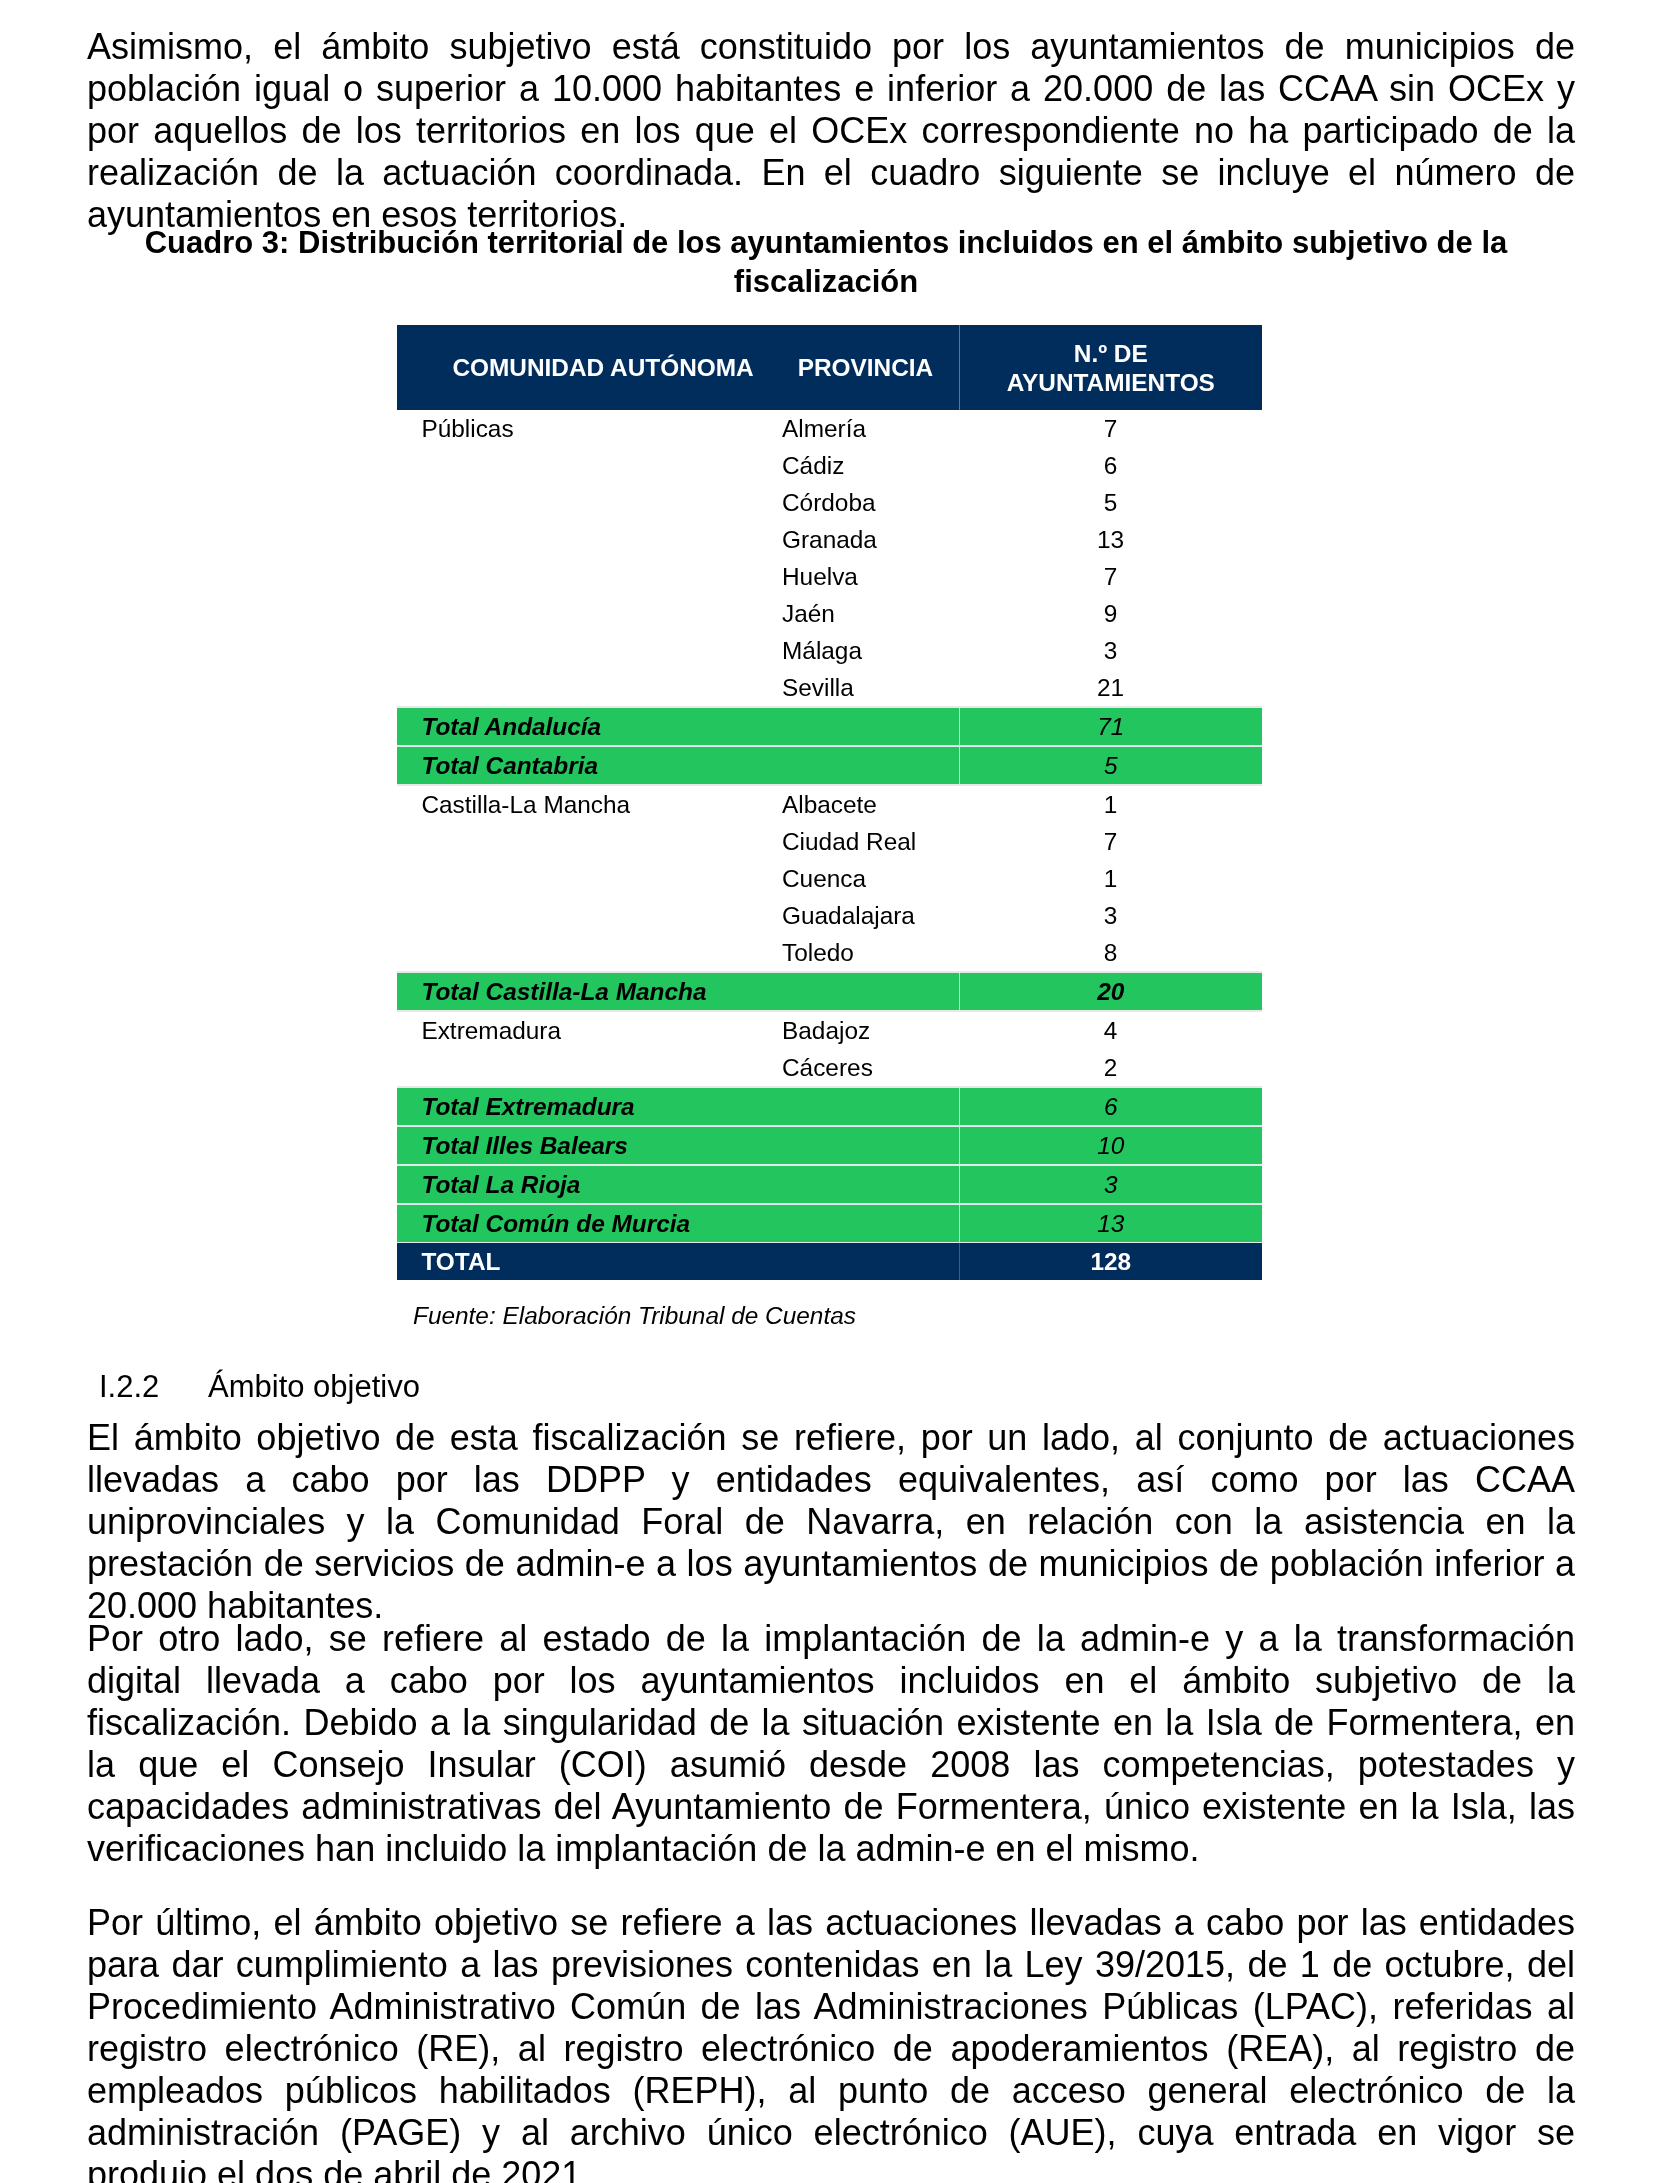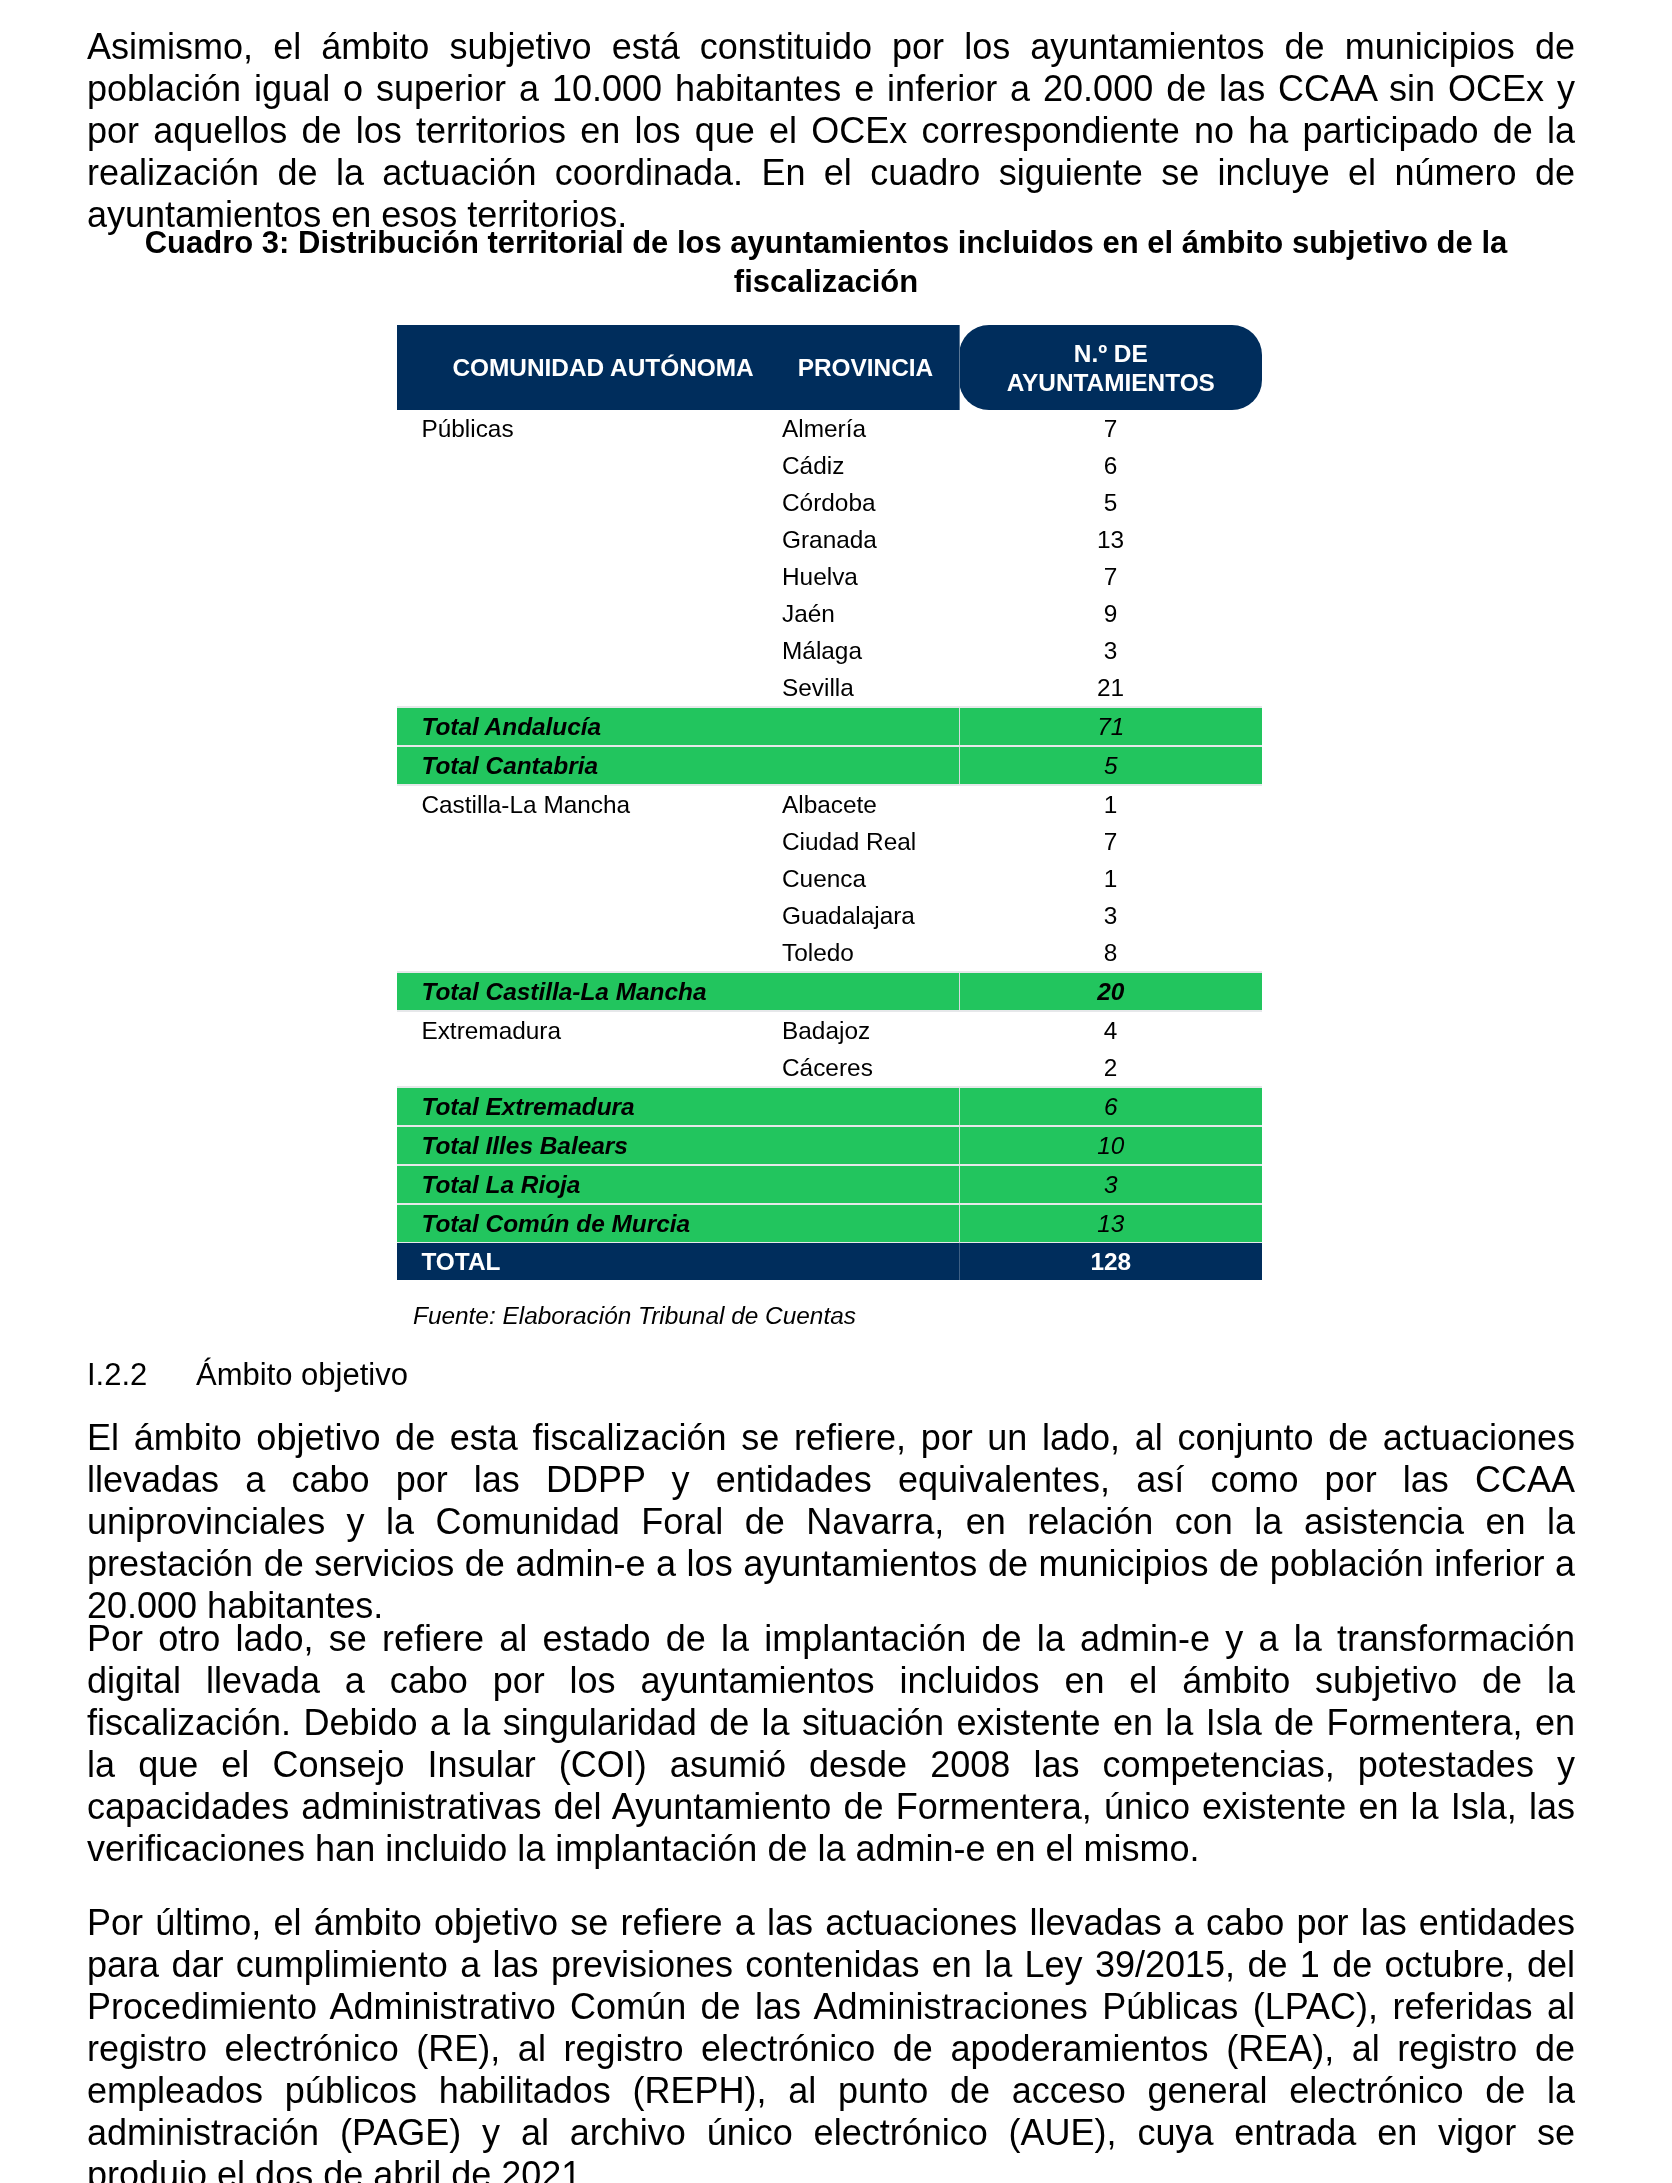--- a/index.html
+++ b/index.html
@@ -22,37 +22,37 @@
   }
   table.t col.c1 { width: 385px; }
   table.t col.c2 { width: 177px; }
   table.t col.c3 { width: 303px; }
   .t thead th {
     background: #002d5c; color: #fff; font-weight: bold; font-size: 24.4px;
     height: 85px; padding: 0 7.9px; line-height: 29px; vertical-align: middle;
   }
   .t thead th.h1 { text-align: center; padding-left: 35px; }
   .t thead th.h2 { text-align: left; padding-left: 15.7px; border-right: 0.8px solid #5a7796; }
-  .t thead th.h3 { text-align: center; border-radius: 30px; }
+  .t thead th.h3 { text-align: center; }
   .t td { height: 37px; padding: 0; line-height: 37px; vertical-align: middle; }
   .t td.c1 { padding-left: 24.4px; }
   .t td.c2 { padding-left: 0; }
   .t td.c3 { text-align: center; }
   .t tr.sub td { background: #22c55e; border-top: 2.4px solid #e6e8ea; font-style: italic; }
   .t tr.sub td.c2 { border-right: 0.8px solid #d6dadc; }
   .t tr.sub td.c1 { font-weight: bold; }
   .t tr.sub td.c3.b { font-weight: bold; }
   .t tr.total td { background: #002d5c; color: #fff; font-weight: bold; border-top: 1.6px solid #e6e8ea; }
   .t tr.total td.c2 { border-right: 0.8px solid #3d5f84; }
   .t tr.after-sub td { border-top: 2.4px solid #e6e8ea; }
   .source {
     position: absolute; left: 397px; top: 1286px; font-size: 24.4px; font-style: italic; margin: 16px;
   }
   .section {
-    position: absolute; left: 87px; top: 1357px; font-size: 31px; margin: 0; font-weight: normal;
+    position: absolute; left: 87px; top: 1357px; font-size: 31px; margin: 12px; font-weight: normal;
   }
   .section .num { display: inline-block; width: 109px; }
 </style>
 </head>
 <body>
 
 <p class="para" style="top:26px;">Asimismo, el ámbito subjetivo está constituido por los ayuntamientos de municipios de población igual o superior a 10.000 habitantes e inferior a 20.000 de las CCAA sin OCEx y por aquellos de los territorios en los que el OCEx correspondiente no ha participado de la realización de la actuación coordinada. En el cuadro siguiente se incluye el número de ayuntamientos en esos territorios.</p>
 
 <p class="caption">Cuadro 3: Distribución territorial de los ayuntamientos incluidos en el ámbito subjetivo de la fiscalización</p>
 

